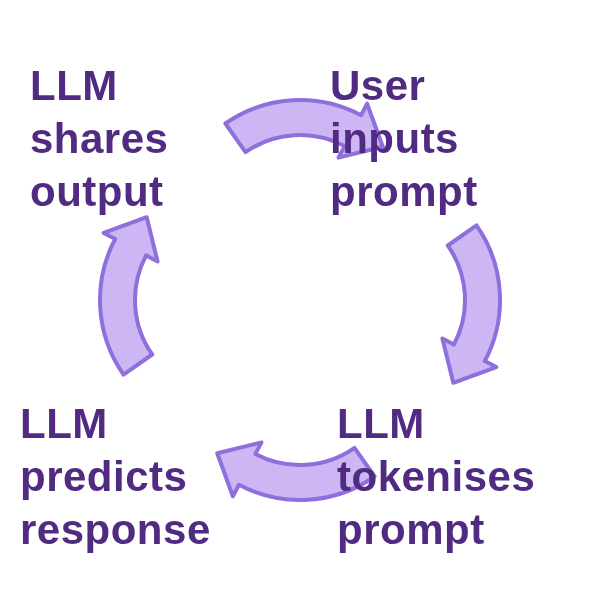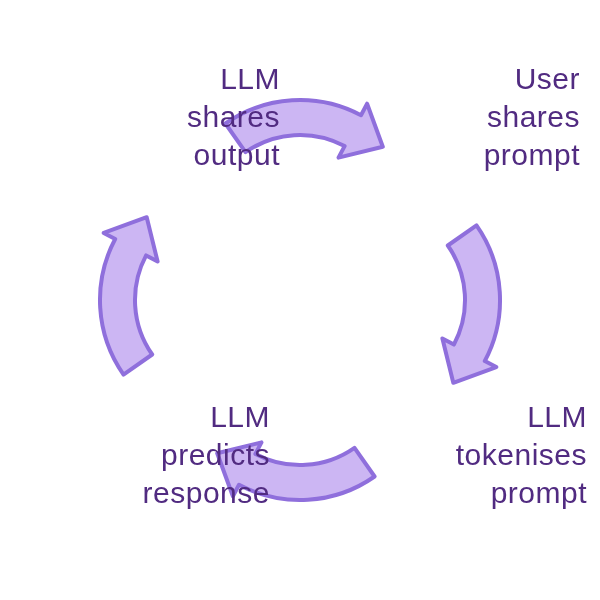--- a/index.html
+++ b/index.html
@@ -27,23 +27,23 @@
   }
   .arrow {
     fill: var(--arrow-fill, #ccb6f3);
     stroke: var(--arrow-stroke, #8f6fdc);
     stroke-width: 4;
     stroke-linejoin: round;
   }
   .node {
     position: absolute;
     width: 250px;
-    text-align: right;
-    font-size: 30px;
-    font-weight: 400;
+    text-align: left;
+    font-size: 42px;
+    font-weight: 700;
     line-height: 1.26;
     letter-spacing: 0.5px;
     color: var(--text-color, #512b81);
     white-space: pre-line;
   }
   .pos-top-left     { left: 30px;  top: 60px;  }
   .pos-top-right    { left: 330px; top: 60px;  }
   .pos-bottom-left  { left: 20px;  top: 398px; }
   .pos-bottom-right { left: 337px; top: 398px; }
 </style>
@@ -67,21 +67,21 @@
     <use href="#arrow-shape" class="arrow" transform="rotate(90 300 300) translate(300 170)" aria-label="arrow-right"></use>
     <use href="#arrow-shape" class="arrow" transform="rotate(180 300 300) translate(300 170)" aria-label="arrow-bottom"></use>
     <use href="#arrow-shape" class="arrow" transform="rotate(270 300 300) translate(300 170)" aria-label="arrow-left"></use>
   </svg>
 
   <div class="node pos-top-left">LLM
 shares
 output</div>
 
   <div class="node pos-top-right">User
-shares
+inputs
 prompt</div>
 
   <div class="node pos-bottom-right">LLM
 tokenises
 prompt</div>
 
   <div class="node pos-bottom-left">LLM
 predicts
 response</div>
 

